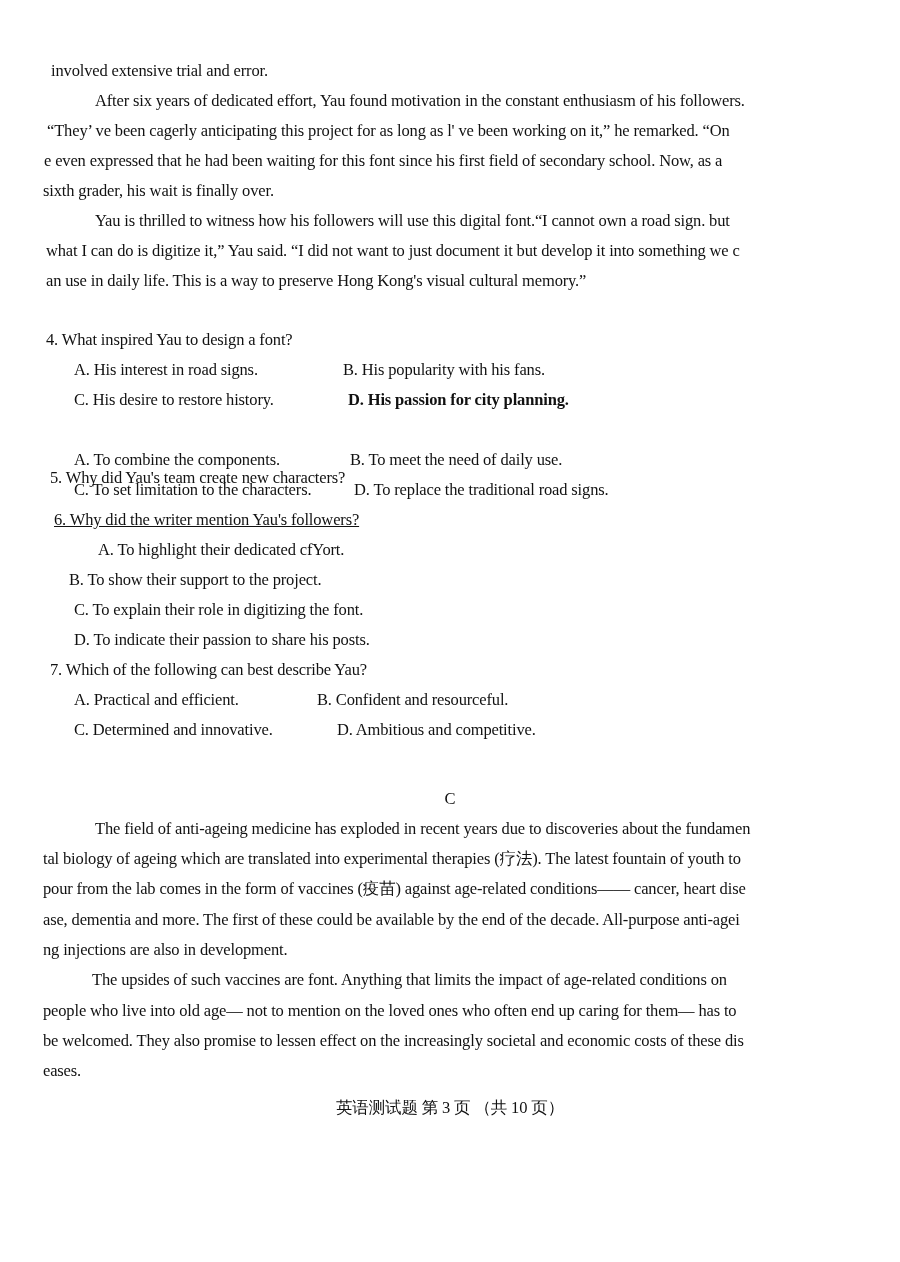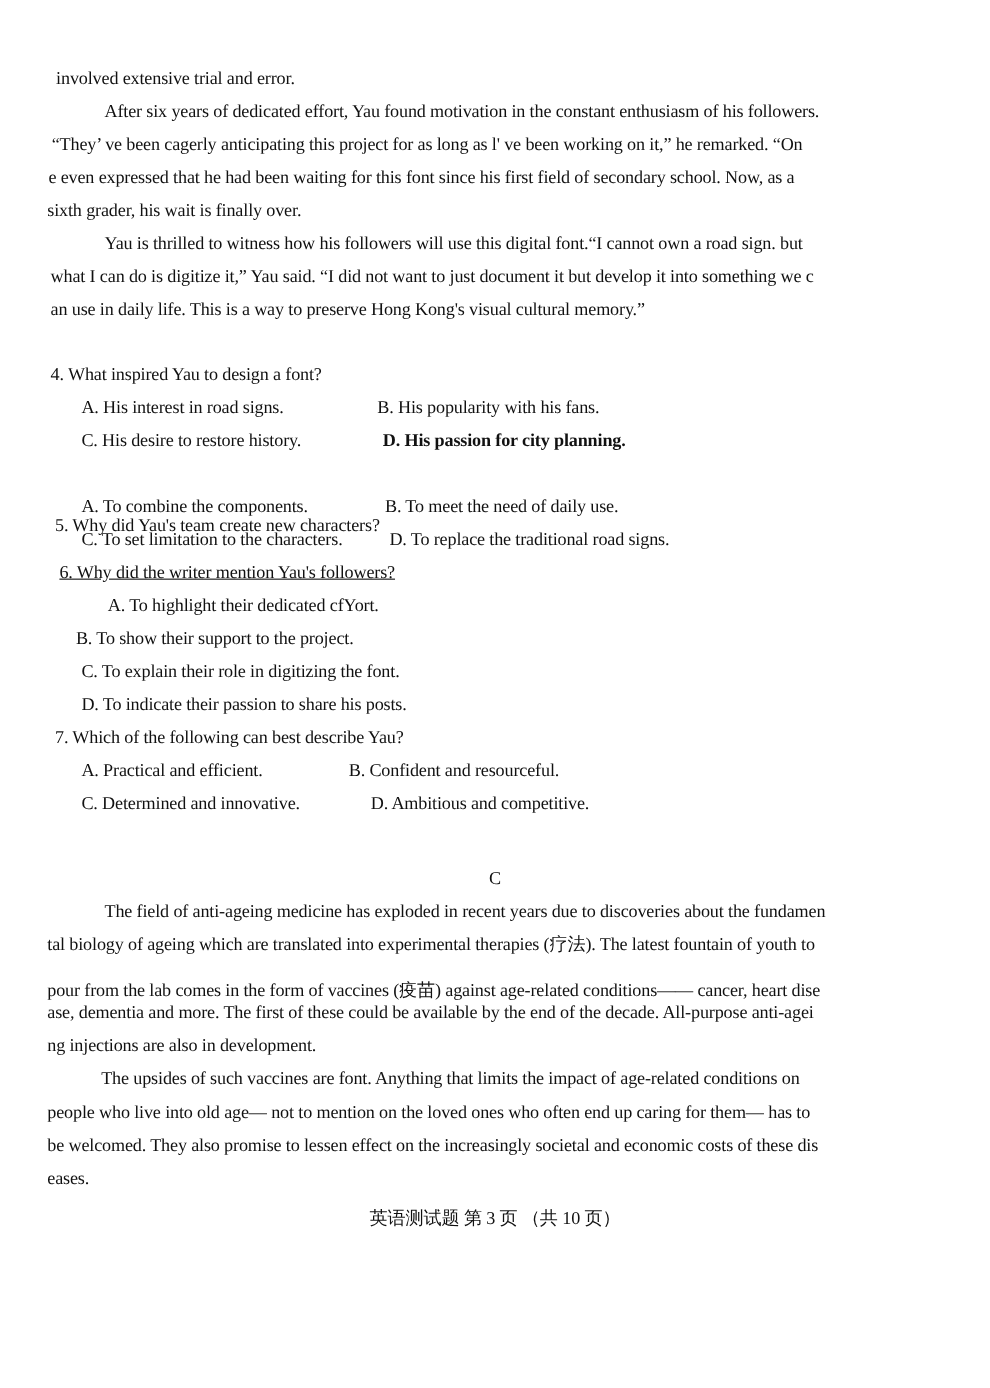--- a/index.html
+++ b/index.html
@@ -59,21 +59,21 @@
     <div class="line" style="left:317px;top:690px;">B. Confident and resourceful.</div>
     <div class="line" style="left:74px;top:720px;">C. Determined and innovative.</div>
     <div class="line" style="left:337px;top:720px;">D. Ambitious and competitive.</div>
   </div>
 </div>
 
 <div>
   <div class="line center" style="top:789px;">C</div>
   <div class="line" style="left:95px;top:819px;">The field of anti-ageing medicine has exploded in recent years due to discoveries about the fundamen</div>
   <div class="line" style="left:43px;top:849px;">tal biology of ageing which are translated into experimental therapies (疗法). The latest fountain of youth to</div>
-  <div class="line" style="left:43px;top:879px;margin-top:11px;">pour from the lab comes in the form of vaccines (疫苗) against age-related conditions—— cancer, heart dise</div>
+  <div class="line" style="left:43px;top:879px;">pour from the lab comes in the form of vaccines (疫苗) against age-related conditions—— cancer, heart dise</div>
   <div class="line" style="left:43px;top:910px;">ase, dementia and more. The first of these could be available by the end of the decade. All-purpose anti-agei</div>
   <div class="line" style="left:43px;top:940px;">ng injections are also in development.</div>
   <div class="line" style="left:92px;top:970px;">The upsides of such vaccines are font. Anything that limits the impact of age-related conditions on</div>
   <div class="line" style="left:43px;top:1001px;">people who live into old age— not to mention on the loved ones who often end up caring for them— has to</div>
   <div class="line" style="left:43px;top:1031px;">be welcomed. They also promise to lessen effect on the increasingly societal and economic costs of these dis</div>
   <div class="line" style="left:43px;top:1061px;">eases.</div>
 </div>
 
 <div class="line center" style="top:1098px;">英语测试题 第 3 页 （共 10 页）</div>
 

